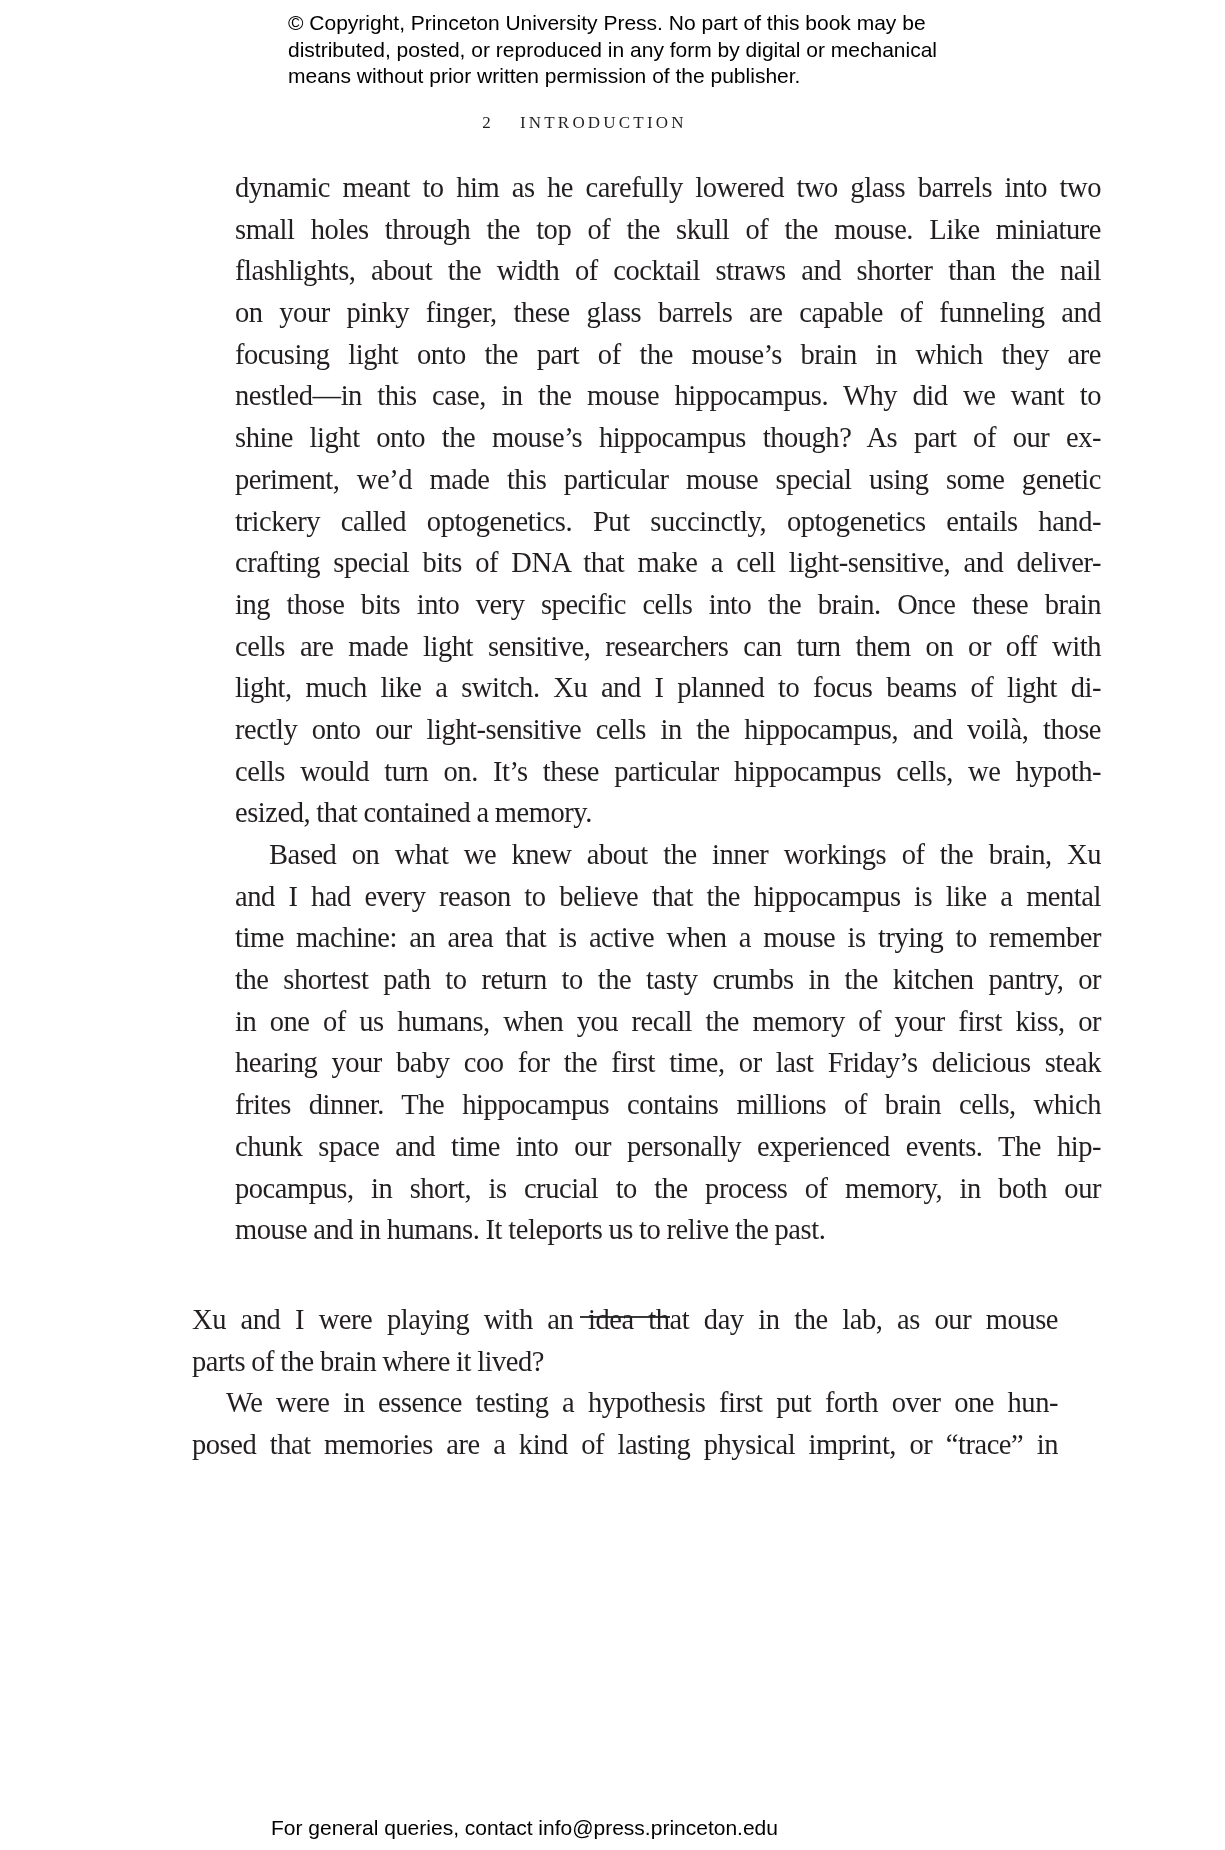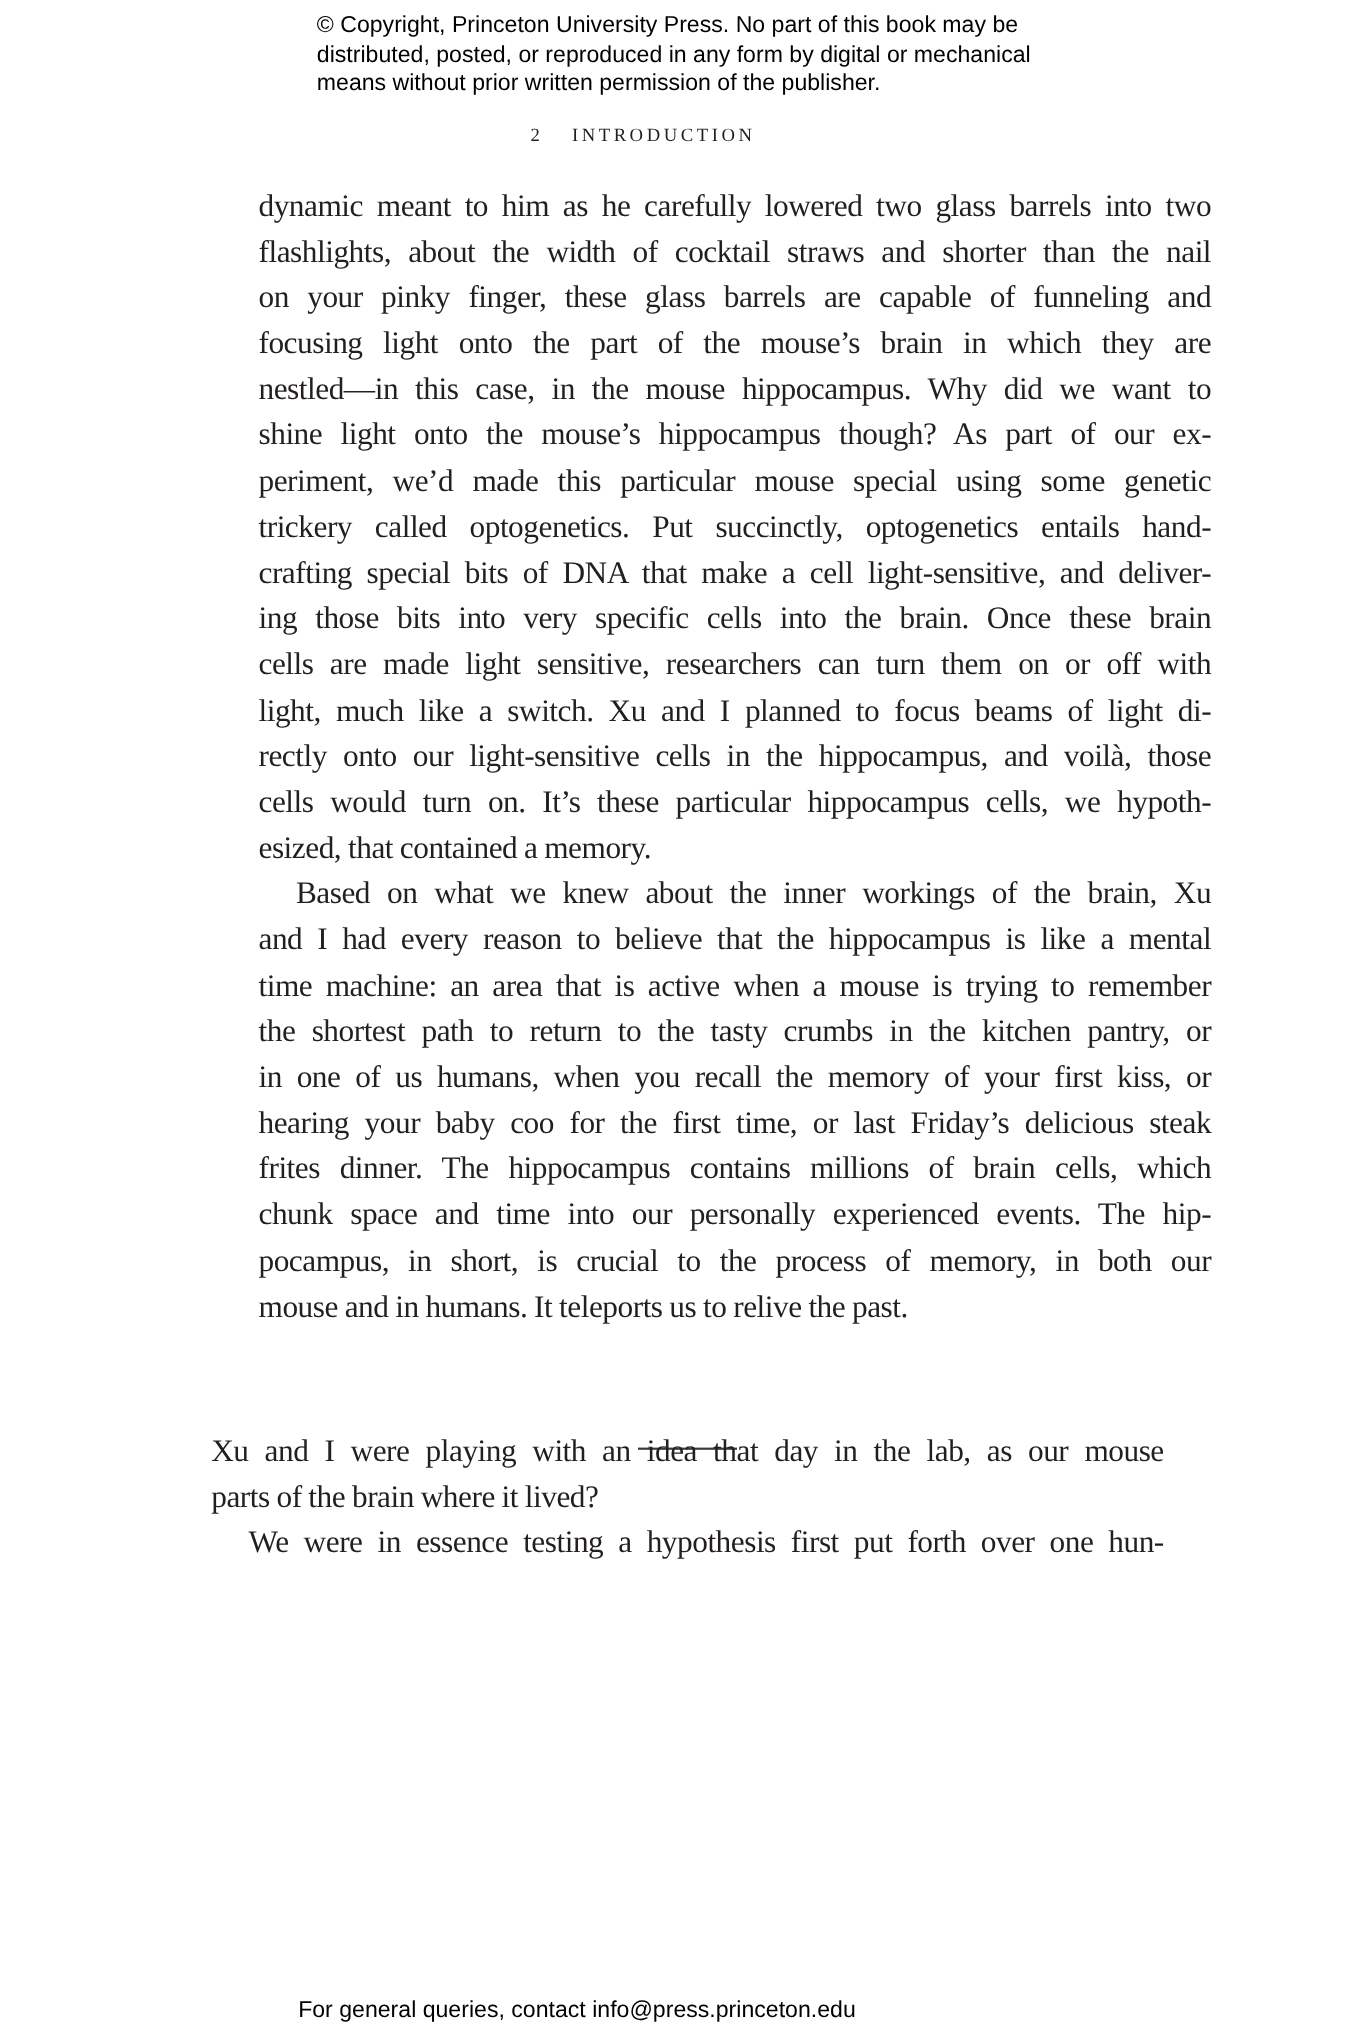--- a/index.html
+++ b/index.html
@@ -49,20 +49,21 @@
   <div>means without prior written permission of the publisher.</div>
 </div>
 
 <div class="running-head">
   <span class="folio">2</span><span class="title">Introduction</span>
 </div>
 
 <div class="body-text" id="block1">
     <div>
       <div class="line">dynamic meant to him as he carefully lowered two glass barrels into two</div>
+      <div class="line">small holes through the top of the skull of the mouse. Like miniature</div>
       <div class="line">flashlights, about the width of cocktail straws and shorter than the nail</div>
       <div class="line">on your pinky finger, these glass barrels are capable of funneling and</div>
       <div class="line">focusing light onto the part of the mouse’s brain in which they are</div>
       <div class="line">nestled—in this case, in the mouse hippocampus. Why did we want to</div>
       <div class="line">shine light onto the mouse’s hippocampus though? As part of our ex-</div>
       <div class="line">periment, we’d made this particular mouse special using some genetic</div>
       <div class="line">trickery called optogenetics. Put succinctly, optogenetics entails hand-</div>
       <div class="line">crafting special bits of DNA that make a cell light-sensitive, and deliver-</div>
       <div class="line">ing those bits into very specific cells into the brain. Once these brain</div>
       <div class="line">cells are made light sensitive, researchers can turn them on or off with</div>
@@ -87,16 +88,17 @@
 
 <div class="separator"></div>
 
 <div class="body-text" id="block2">
     <div>
       <div class="line">Xu and I were playing with an idea that day in the lab, as our mouse</div>
       <div class="line last">parts of the brain where it lived?</div>
     </div>
     <div>
       <div class="line indent">We were in essence testing a hypothesis first put forth over one hun-</div>
+      <div class="line">posed that memories are a kind of lasting physical imprint, or “trace” in</div>
     </div>
   </div>
 
 <div class="footer">For general queries, contact info@press.princeton.edu</div>
 
 </body></html>

